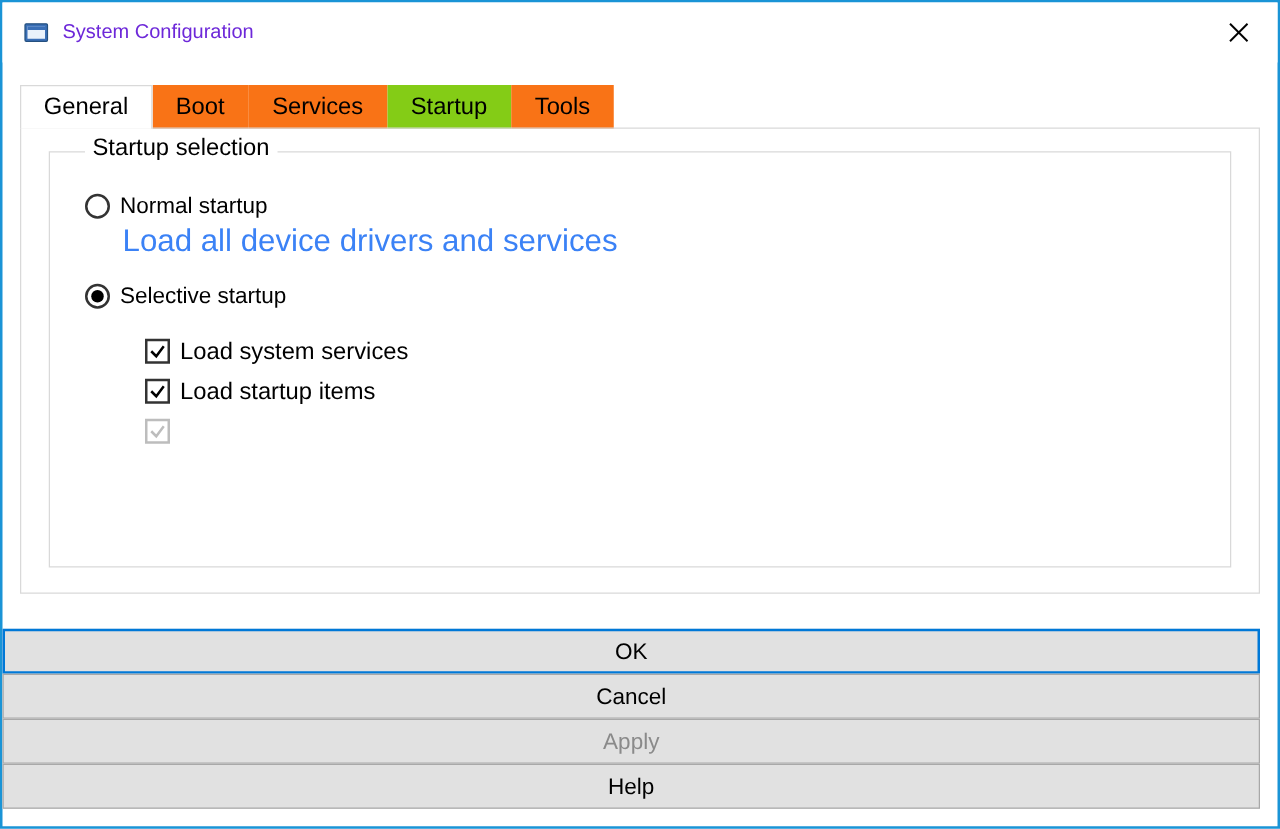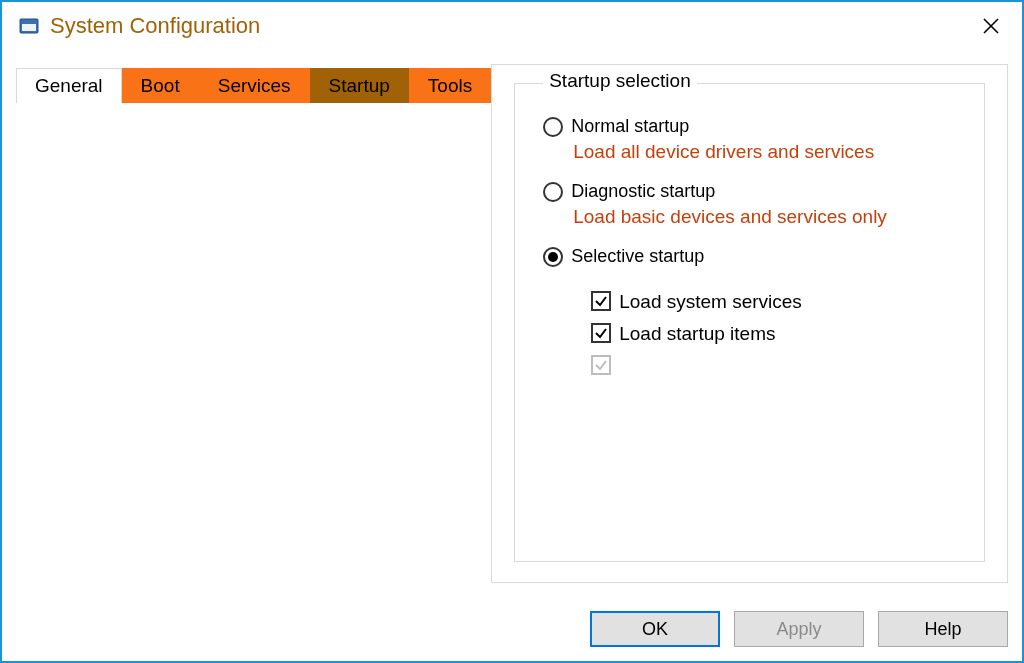--- a/index.html
+++ b/index.html
@@ -25,52 +25,53 @@
     align-items: center;
     padding: 0 4px 0 16px;
     background: #fff;
   }
   .titlebar .icon-slot {
     width: 22px; height: 22px;
     margin-right: 10px;
     display: inline-flex; align-items: center; justify-content: center;
   }
   .titlebar .title {
-    font-size: 22px;
-    color: #a16207;
+    font-size: 16px;
+    color: #6d28d9;
     flex: 1;
   }
   .titlebar .close {
     width: 54px; height: 40px;
     display: flex; align-items: center; justify-content: center;
     cursor: pointer;
   }
   .client {
     flex: 1;
     padding: 14px 14px 14px 14px;
     display: flex;
+    flex-direction: column;
   }
   .tabstrip {
     display: flex;
     align-items: flex-end;
     height: 38px;
     position: relative;
   }
   .tab {
     padding: 6px 18px 6px 18px;
     font-size: 19px;
     color: #000;
     border: 1px solid transparent;
     border-bottom: none;
     cursor: pointer;
     position: relative;
     top: 1px;
     background: #f97316;
   }
-  .tab.hover { background: #a16207; }
+  .tab.hover { background: #84cc16; }
   .tab.active {
     border-color: #d9d9d9;
     background: #fff;
     z-index: 2;
   }
   .tabpanel {
     border: 1px solid #d9d9d9;
     flex: 1;
     padding: 18px 22px 20px 22px;
     position: relative;
@@ -105,43 +106,43 @@
     border-radius: 50%;
     display: inline-flex; align-items: center; justify-content: center;
   }
   .radio-inner {
     width: 10px; height: 10px;
     background: #000;
     border-radius: 50%;
   }
   .desc {
     margin-left: 30px;
-    font-size: 19px;
-    color: #c2410c;
+    font-size: 25px;
+    color: #3b82f6;
   }
   .check-row {
     display: flex;
     align-items: flex-start;
     gap: 8px;
     margin: 10px 0 10px 56px;
     cursor: pointer;
     font-size: 19px;
   }
   .check-row.disabled { color: #8a8a8a; cursor: default; }
   .checkbox {
     width: 20px; height: 20px;
     border: 2px solid #333;
     display: inline-flex; align-items: center; justify-content: center;
   }
   .check-row.disabled .checkbox { border-color: #bdbdbd; }
   .button-row {
     display: flex;
     justify-content: flex-end;
-    gap: 14px;
     padding: 14px 14px 14px 0;
+    flex-direction: column;
   }
   .btn {
     min-width: 130px;
     height: 36px;
     border: 1px solid #a8a8a8;
     background: #e1e1e1;
     font-size: 18px;
     color: #000;
     display: inline-flex; align-items: center; justify-content: center;
     cursor: pointer;
@@ -185,27 +186,20 @@
         <div class="legend">Startup selection</div>
 
         <div class="radio-block">
           <div class="radio-row">
             <span class="radio-outer"></span>
             <span>Normal startup</span>
           </div>
           <div class="desc">Load all device drivers and services</div>
         </div>
 
-        <div class="radio-block">
-          <div class="radio-row">
-            <span class="radio-outer"></span>
-            <span>Diagnostic startup</span>
-          </div>
-          <div class="desc">Load basic devices and services only</div>
-        </div>
 
         <div class="radio-block" style="margin-bottom:24px;">
           <div class="radio-row">
             <span class="radio-outer">
                 <span class="radio-inner"></span>
               </span>
             <span>Selective startup</span>
           </div>
         </div>
 
@@ -236,20 +230,23 @@
         </div>
 
       </div>
     </div>
   </div>
 
   <div class="button-row">
     <div class="btn default">
         <span>OK</span>
       </div>
+    <div class="btn">
+        <span>Cancel</span>
+      </div>
     <div class="btn disabled">
         <span>Apply</span>
       </div>
     <div class="btn">
         <span>Help</span>
       </div>
   </div>
 
 </div>
 

